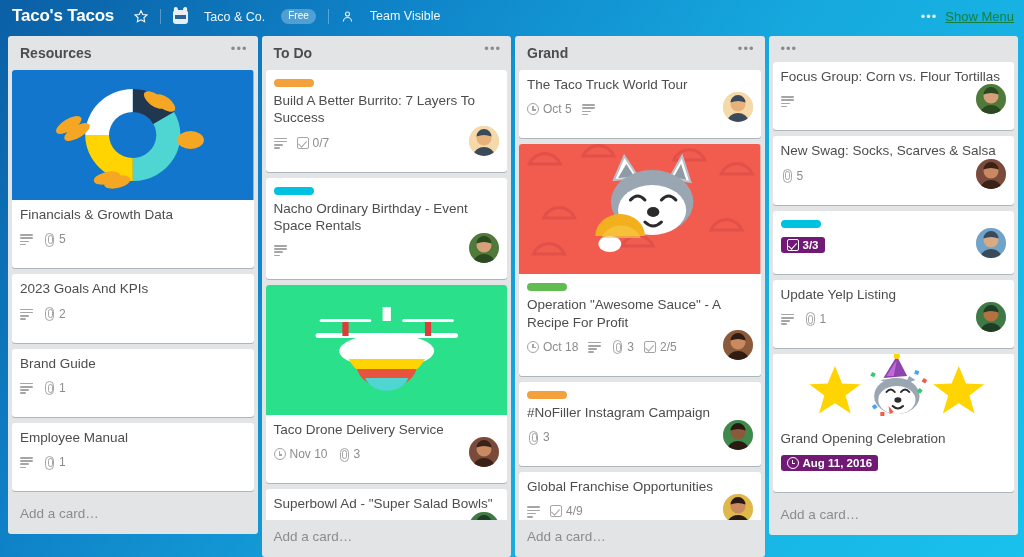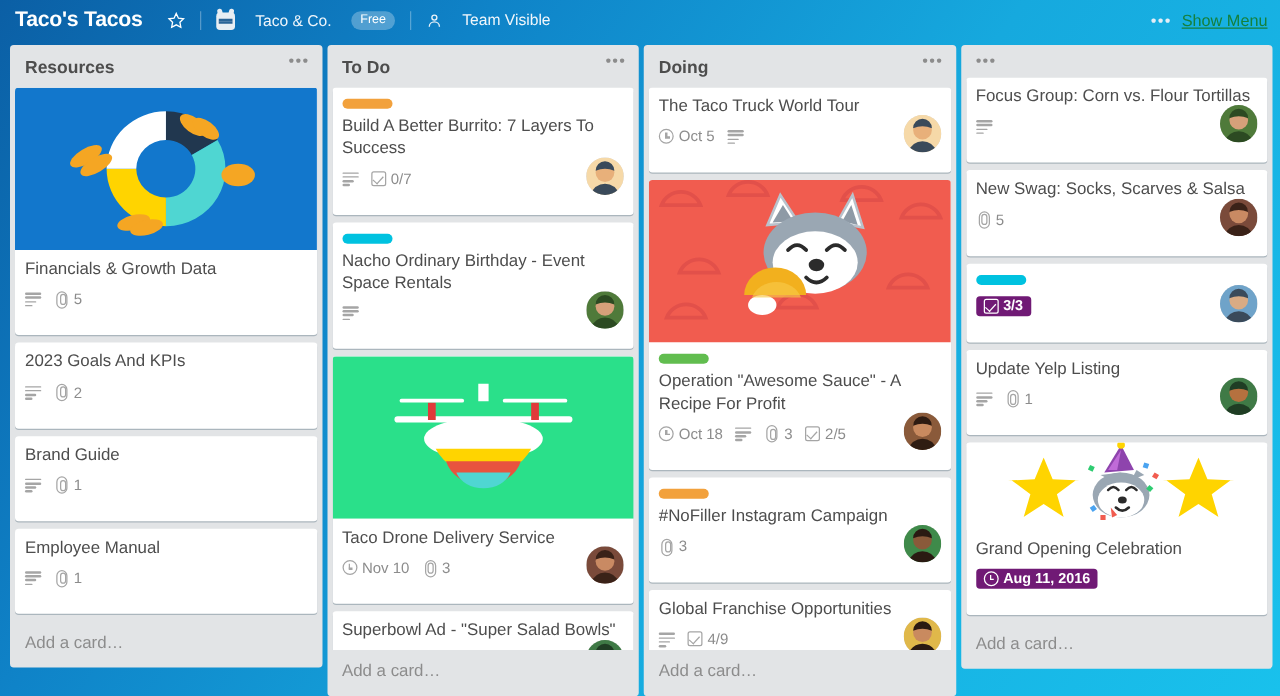--- a/index.html
+++ b/index.html
@@ -486,21 +486,21 @@
                   <path d="M3 30 q4 -9 12 -9 t12 9z" fill="#1f3d24"></path>
                 </svg></span>
             </div>
           </div>
         </div>
       </div>
       <div class="add-card">Add a card…</div>
     </div>
     <div class="list">
       <div class="list-header">
-        <span class="list-title">Doing</span>
+        <span class="list-title">Grand</span>
         <span class="list-dots">•••</span>
       </div>
       <div class="cards">
         <div class="card">
           <div class="card-body">
             <div class="card-title">The Taco Truck World Tour</div>
             <div class="badges">
               <span class="badge">
                 <span class="ico ico-clock"></span>
                 <span>Oct 5</span>

